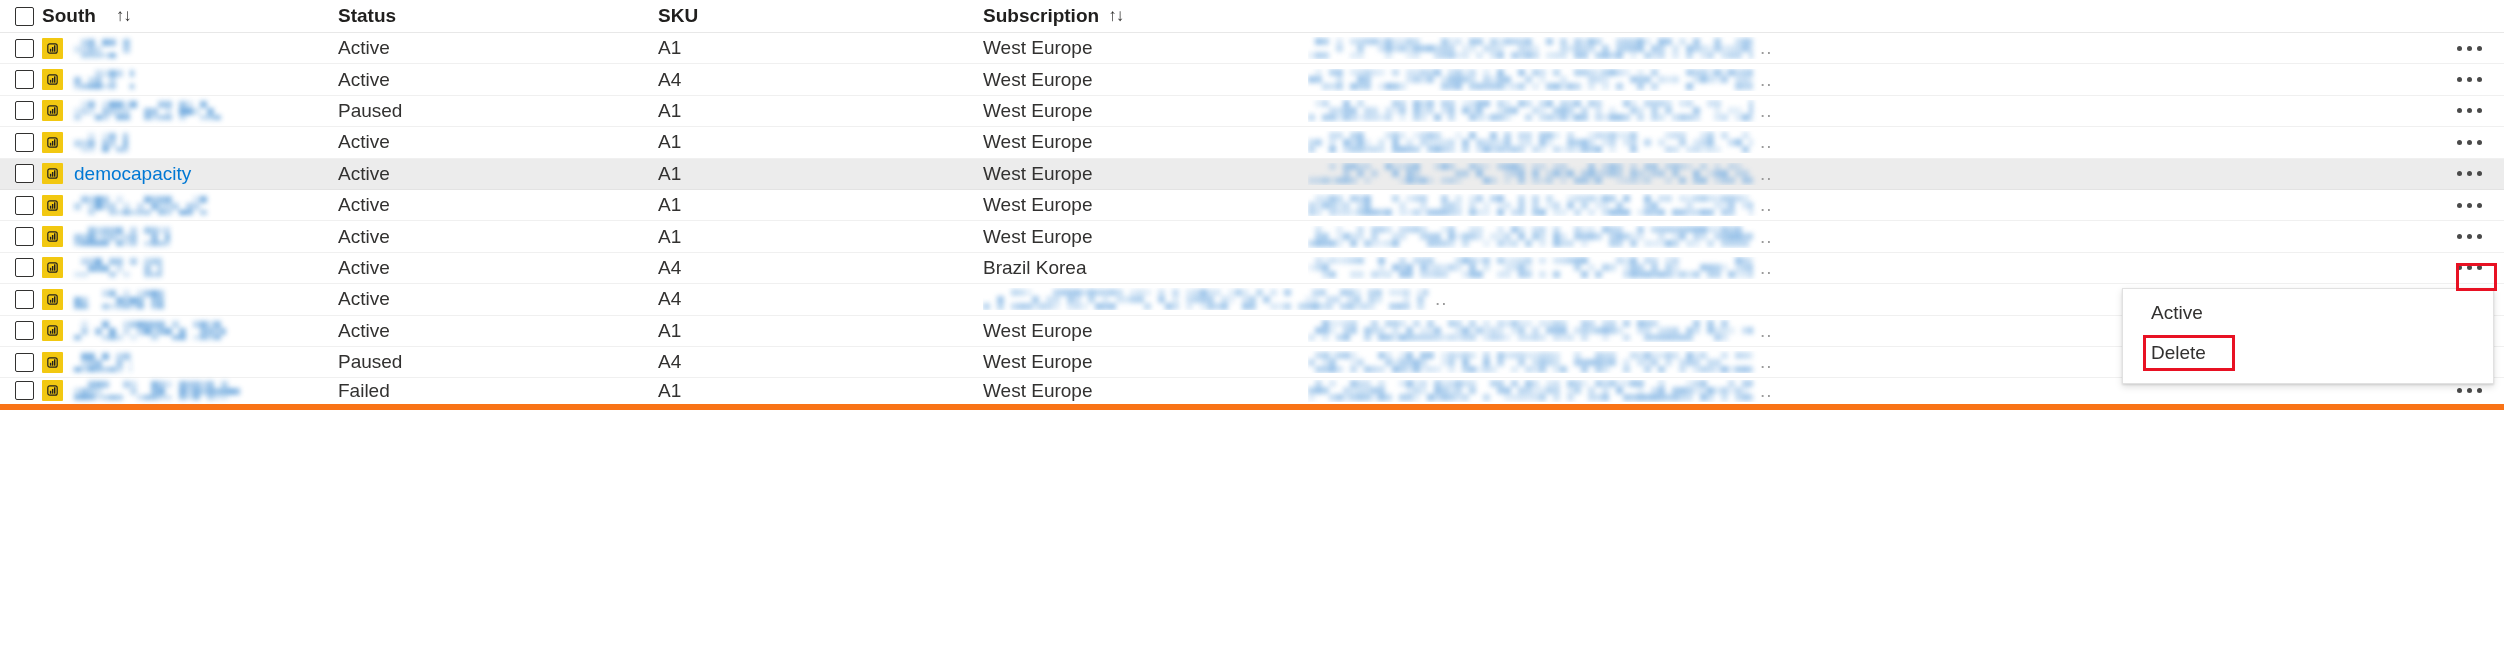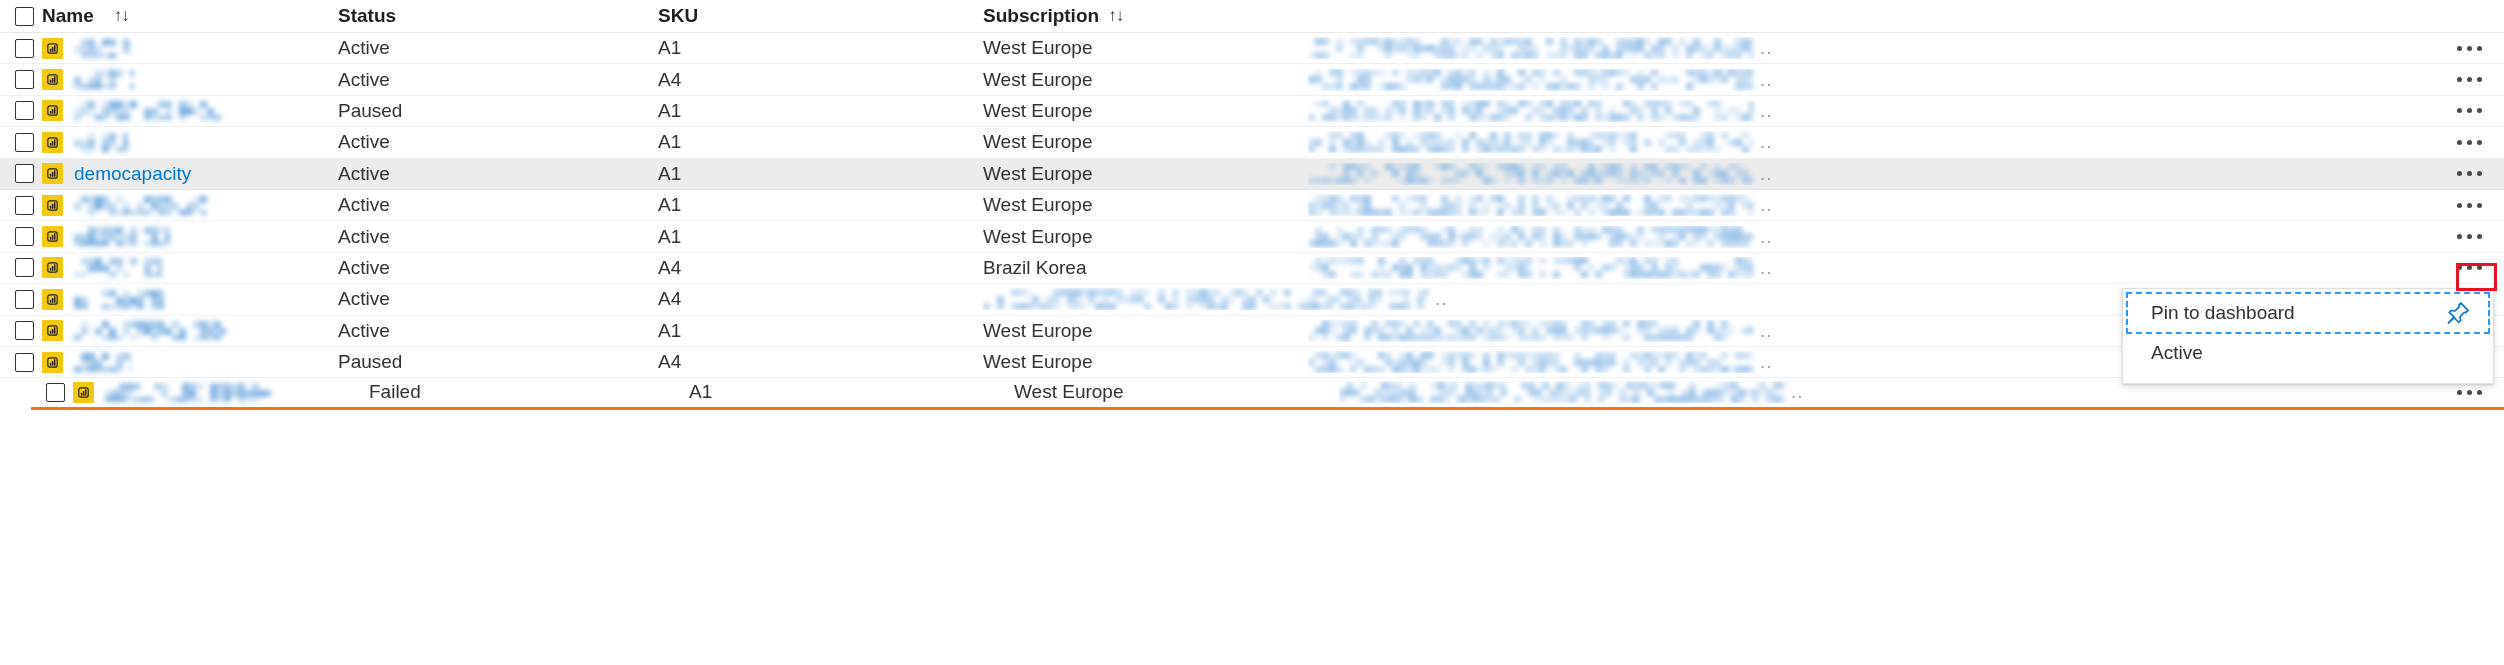--- a/index.html
+++ b/index.html
@@ -35,22 +35,21 @@
     height: 33px;
     border-bottom: 1px solid #e8e8e8;
     font-weight: 600;
     color: #201f1e;
   }
   .row.selected {
     background: #ececec;
     border-bottom: 1px solid #e3e3e3;
   }
   .row.lastrow {
-    border-bottom: 3px solid #f97316;
-    margin-left: 31px;
+    border-bottom: 6px solid #f97316;
   }
 
   
   .c-check {
     width: 38px;
     min-width: 38px;
     display: flex;
     align-items: center;
     justify-content: center;
     padding-left: 10px;
@@ -248,21 +247,21 @@
 </head>
 <body>
 
 <div class="grid">
 
   <div class="row header">
     <div class="c-check">
       <div class="cb"></div>
     </div>
     <div class="c-name">
-      <span>Name</span>
+      <span>South</span>
       <span class="sort">↑↓</span>
     </div>
     <div class="c-status">
       <span>Status</span>
     </div>
     <div class="c-sku">
       <span>SKU</span>
     </div>
     <div class="c-sub">
       <span>Subscription</span>
@@ -2423,28 +2422,24 @@
             <span></span>
           </div>
         </div>
       </div>
     </div>
 
   <div class="kebab-hl"></div>
 
   <div class="ctxmenu">
 
-    <div class="mi focused">
-      <span class="mi-label">Pin to dashboard</span>
-      <span class="pin">
-        <svg width="27" height="27" viewBox="0 0 24 24" fill="none" stroke="#0078d4" stroke-width="1.5" stroke-linecap="round" stroke-linejoin="round">
-          <path d="M14.8 2.6l6.6 6.6-2.1 2.1-1.1-.4-3.9 3.9.5 3.3-1.7 1.7-4.2-4.2-5 5 5-5.6L4.7 11l1.7-1.7 3.3.5 3.9-3.9-.4-1.1z"></path>
-        </svg>
-      </span>
-    </div>
 
     <div class="mi">
       <span class="mi-label">Active</span>
     </div>
 
+    <div class="mi">
+      <span class="mi-label">Delete</span>
+      <div class="mi-hl"></div>
+    </div>
 
   </div>
 </div>
 
 </body></html>

